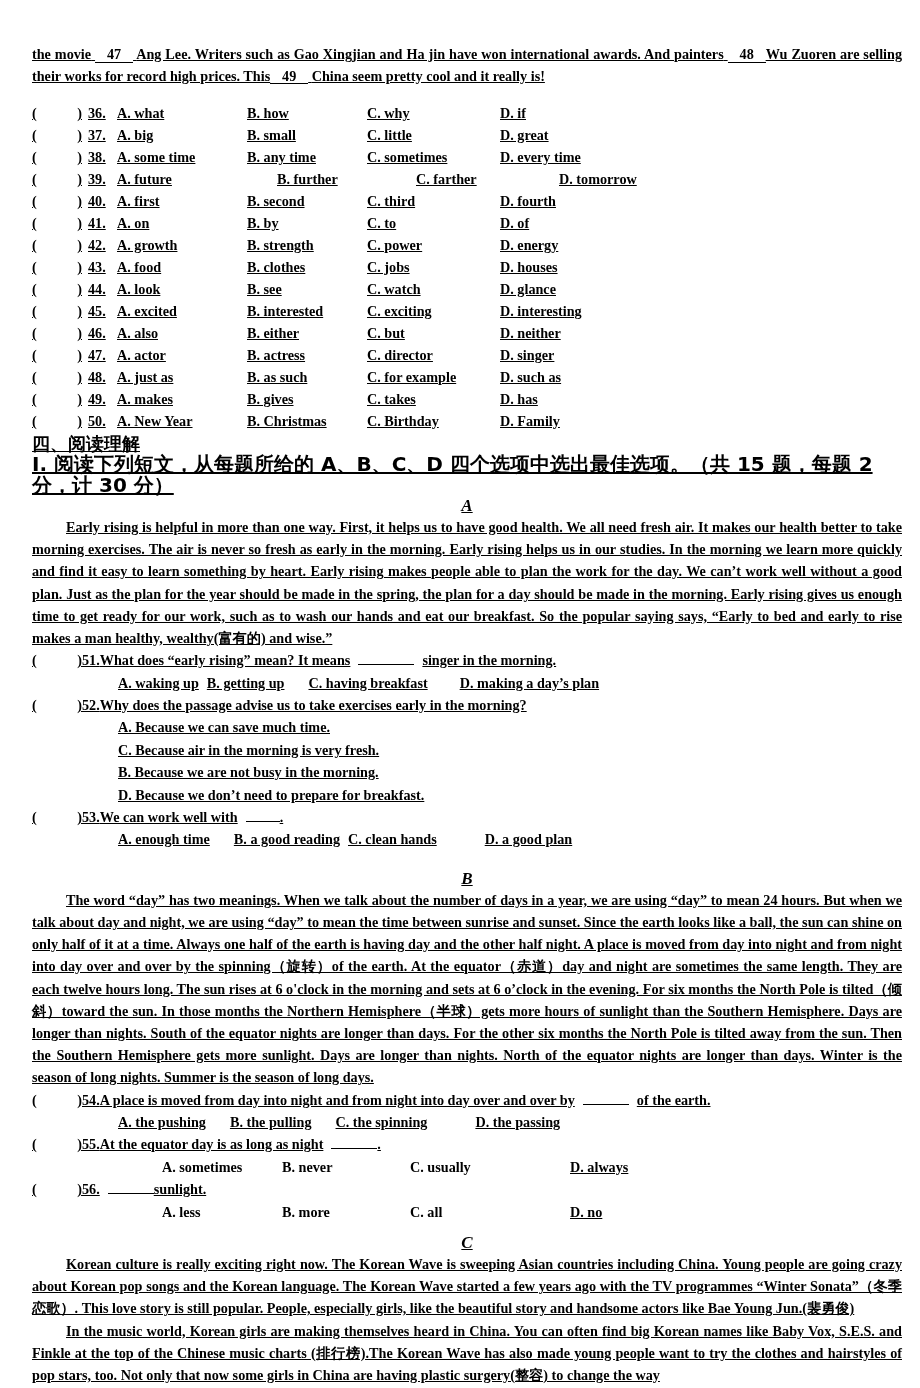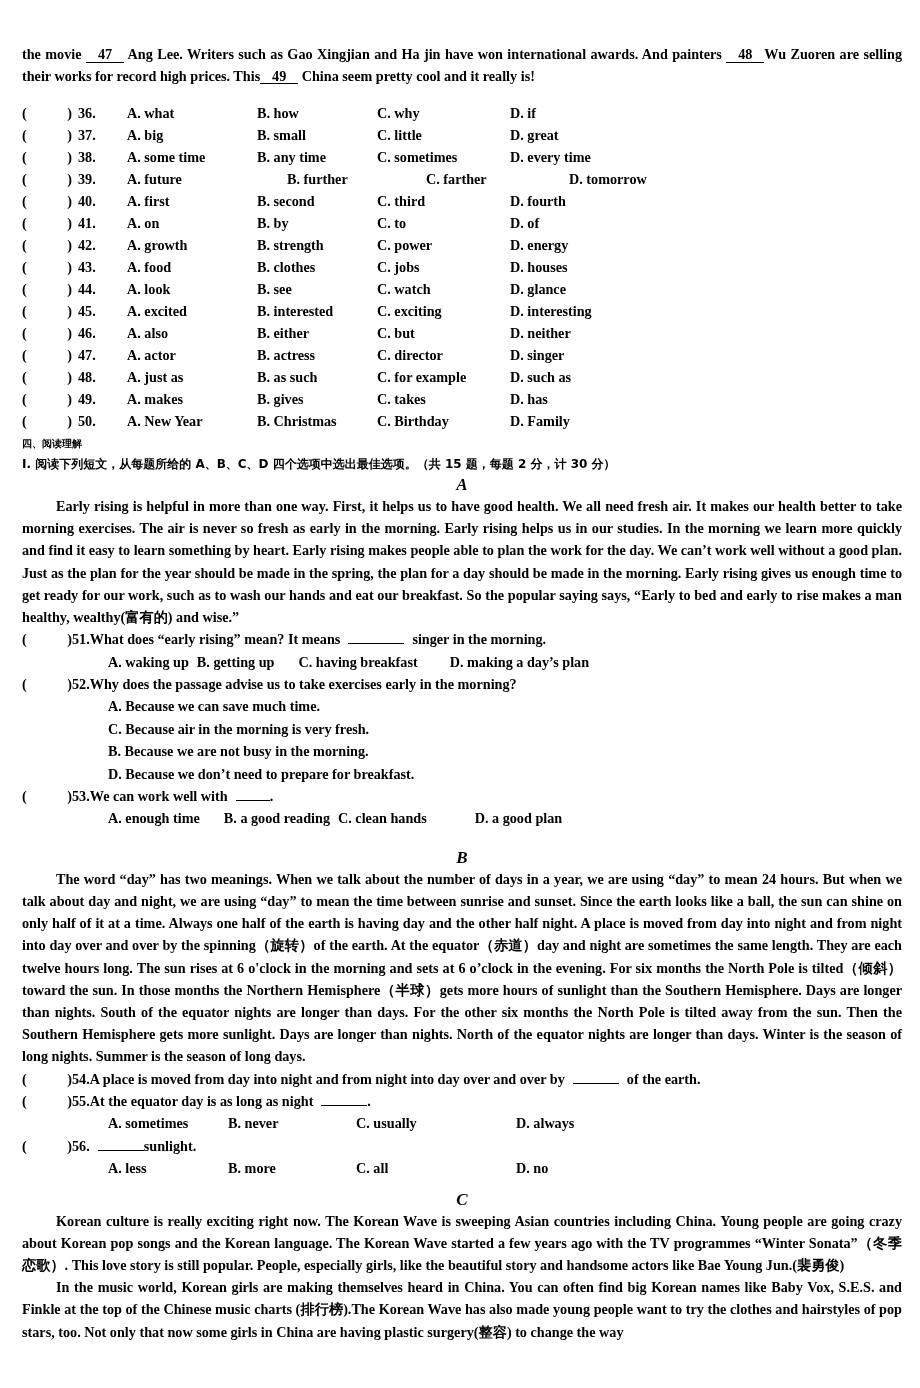--- a/index.html
+++ b/index.html
@@ -17,21 +17,22 @@
     overflow: hidden;
   }
   .page {
     position: relative;
     width: 920px;
     height: 1388px;
     padding: 0;
     box-sizing: border-box;
   }
   .pad {
-    padding: 0 18px 0 22px;
+    padding: 0 18px 0 32px;
+    text-decoration: underline;
   }
 
   
   .cloze-tail {
     text-align: justify;
     text-justify: inter-word;
     line-height: 21.5px;
     margin-top: 44px;
   }
   .cloze-tail .indent {
@@ -66,41 +67,41 @@
   .opt-row .paren-close {
     width: 37px;
     display: inline-block;
     text-align: right;
   }
   .opt-row .qnum {
     display: inline-block;
     width: 29px;
     margin-left: 6px;
   }
-  .opt-row .ca { display:inline-block; width: 130px; margin-left: 20px; }
+  .opt-row .ca { display:inline-block; width: 130px; }
   .opt-row .cb { display:inline-block; width: 120px; }
   .opt-row .cc { display:inline-block; width: 133px; }
   .opt-row .cd { display:inline-block; }
   .opt-row.shift .ca { padding-left: 0; width: 160px; }
   .opt-row.shift .cb { width: 139px; }
   .opt-row.shift .cc { width: 143px; }
 
   
   .cn {
     font-family: "DejaVu Sans", "Liberation Sans", sans-serif;
     font-weight: bold;
   }
   .sec-head {
     line-height: 21px;
     margin-top: 1px;
-    font-size: 10px;
+    font-size: 18px;
   }
   .sec-sub {
     line-height: 21px;
-    font-size: 12px;
+    font-size: 20px;
   }
   .passage-label {
     text-align: center;
     font-style: italic;
     font-weight: bold;
     font-family: "Liberation Serif", "DejaVu Serif", serif;
     font-size: 17px;
     line-height: 20px;
   }
   .passage-label.c-label { letter-spacing: 0; }
@@ -134,21 +135,21 @@
     border-bottom: 1.3px solid #000;
     min-width: 46px;
     line-height: 1.05;
   }
   .ul-blank.sm { min-width: 34px; }
   .ul-blank.lg { min-width: 56px; }
   .gap8 { display:inline-block; width: 8px; }
   .gap24 { display:inline-block; width: 24px; }
   .gap32 { display:inline-block; width: 32px; }
   .gap48 { display:inline-block; width: 48px; }
-  .w120 { display:inline-block; width: 120px; }
+  .w120 { display:inline-block; width: 120px; margin-left: 44px; }
   .w128 { display:inline-block; width: 128px; }
   .w160 { display:inline-block; width: 160px; }
   .spacer10 { height: 10px; }
   .spacer18 { height: 18px; }
 </style>
 </head>
 <body>
 
 <div class="page">
 
@@ -370,20 +371,21 @@
       <div class="q-line">
         <span class="paren-open">(</span>
           <span class="paren-close">)</span>
           <span class="qnum">54.</span>
           <span>A place is moved from day into night and from night into day over and over by</span>
           <span class="gap8"></span>
           <span class="ul-blank"></span>
           <span class="gap8"></span>
           <span>of the earth.</span>
       </div>
+      <div class="q-choices"><span>A. the pushing</span><span class="gap24"></span><span>B. the pulling</span><span class="gap24"></span><span>C. the spinning</span><span class="gap48"></span><span>D. the passing</span></div>
 
       <div class="q-line">
         <span class="paren-open">(</span>
           <span class="paren-close">)</span>
           <span class="qnum">55.</span>
           <span>At the equator day is as long as night</span>
           <span class="gap8"></span>
           <span class="ul-blank"></span>
           <span>.</span>
       </div>

